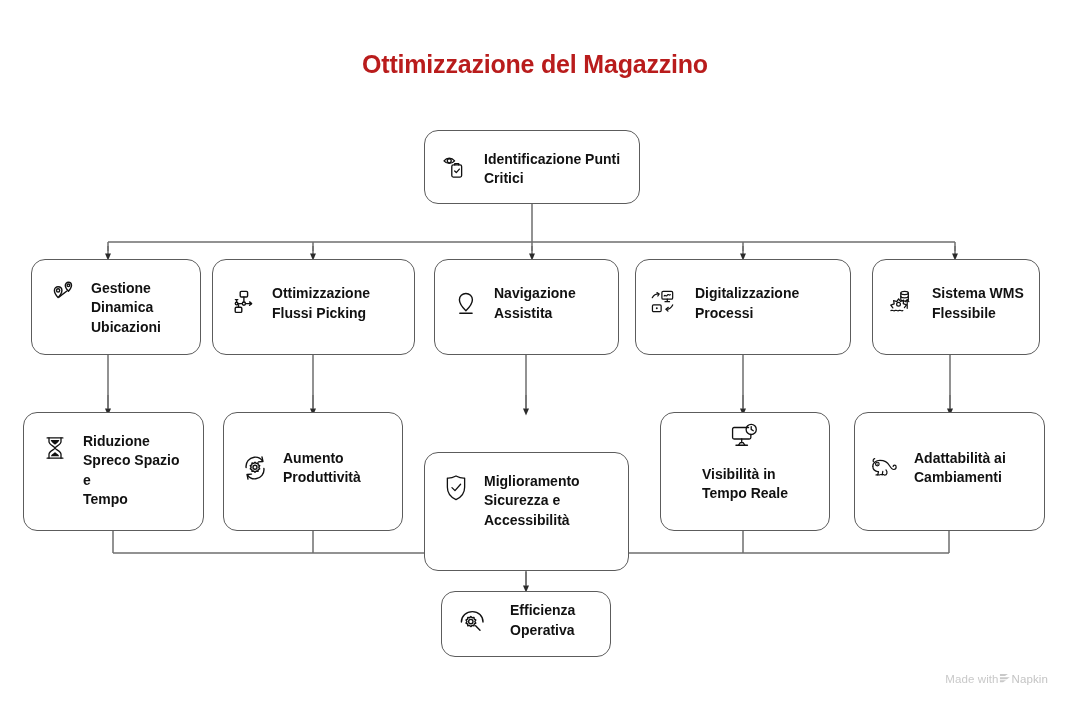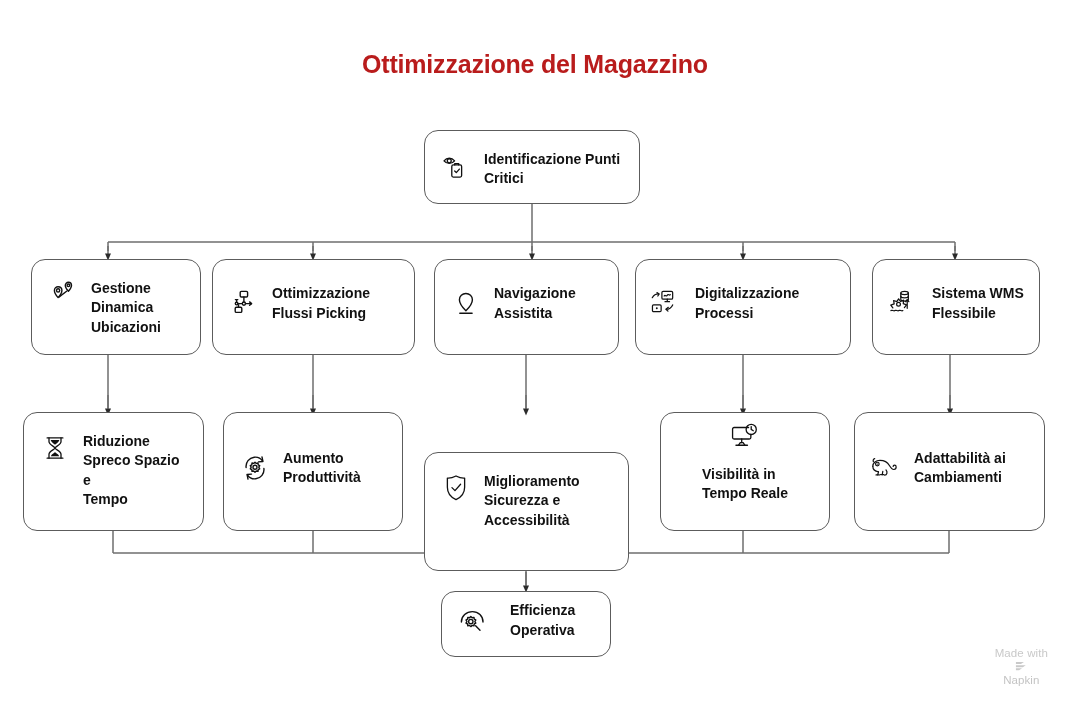--- a/index.html
+++ b/index.html
@@ -54,21 +54,20 @@
   .node.vc{align-items:center;padding-top:6px;}
   .node.vt{align-items:flex-start;}
 
   .watermark{
     position:absolute;
     right:22px;bottom:22px;
     font-size:11.5px;
     color:#c9c9c9;
     display:flex;align-items:center;
     letter-spacing:0.1px;
-    flex-direction:column;
   }
   .watermark .np{font-weight:normal;color:#c4c4c4;}
 </style>
 </head>
 <body>
 
 <div id="canvas">
 
   <div class="title">Ottimizzazione del Magazzino</div>
 

